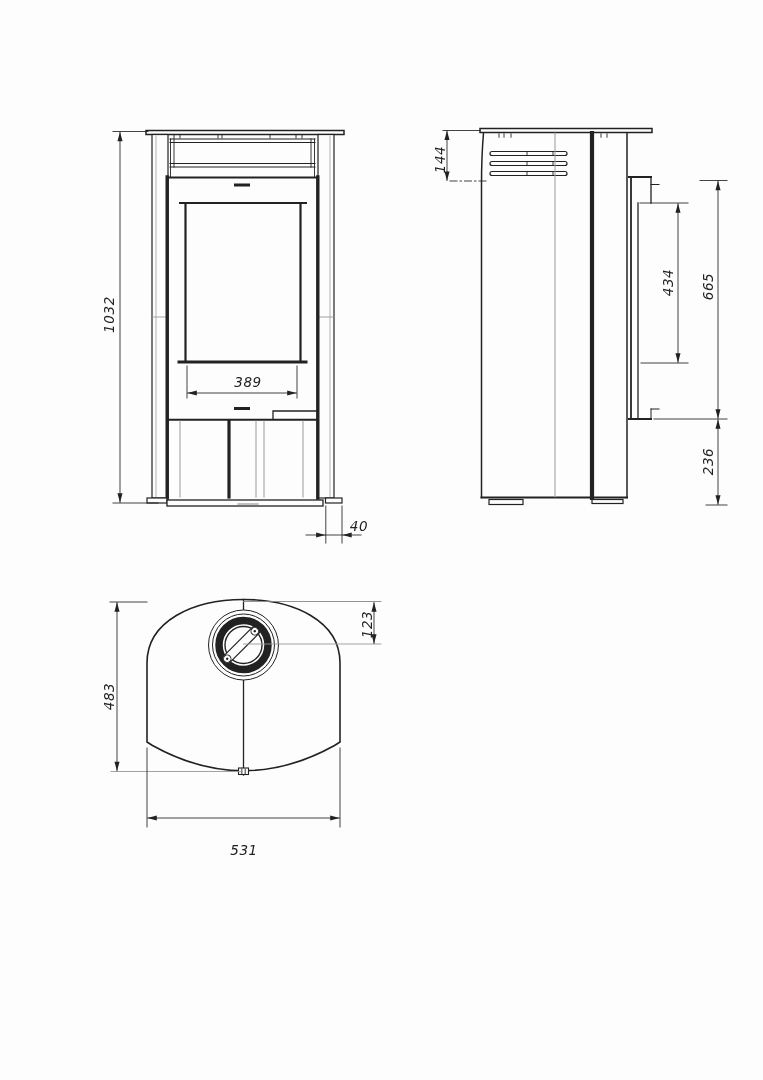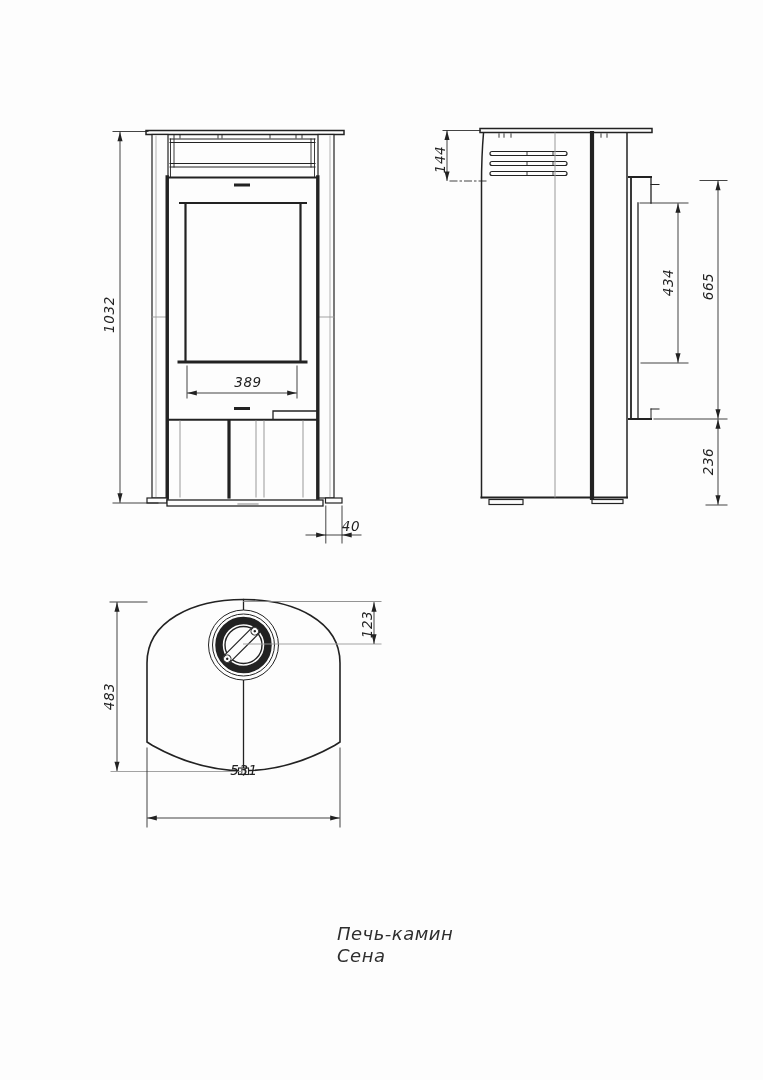--- a/index.html
+++ b/index.html
@@ -170,29 +170,25 @@
       <line x1="117" y1="602.6" x2="117" y2="770.8" marker-start="url(#arr)" marker-end="url(#arr)"></line>
       <path d="M111,771.5 H242" stroke="#999" stroke-width="0.9"></path>
       <line x1="374" y1="602.6" x2="374" y2="643.4" marker-start="url(#arr)" marker-end="url(#arr)"></line>
       <path d="M147,748 V827 M340,748 V827"></path>
       <line x1="147.7" y1="818" x2="339.3" y2="818" marker-start="url(#arr)" marker-end="url(#arr)"></line>
     </g>
   </svg>
 
   <div class="dim-label v" style="left:81px;top:306px;">1032</div>
   <div class="dim-label" style="left:220px;top:374px;">389</div>
-  <div class="dim-label" style="left:323px;top:518px;">40</div>
+  <div class="dim-label" style="left:331px;top:518px;">40</div>
 
   <div class="dim-label v" style="left:412px;top:151px;">144</div>
   <div class="dim-label v" style="left:640px;top:274px;">434</div>
   <div class="dim-label v" style="left:680px;top:278px;">665</div>
   <div class="dim-label v" style="left:680px;top:453px;">236</div>
 
   <div class="dim-label v" style="left:81px;top:688px;">483</div>
   <div class="dim-label v" style="left:339px;top:616px;">123</div>
-  <div class="dim-label" style="left:216px;top:762px;">531</div>
+  <div class="dim-label" style="left:216px;top:842px;">531</div>
 
-  <div class="title-block">
-    <div>Печь-камин</div>
-    <div>Сена</div>
-  </div>
 
 </div>
 
 </body></html>

